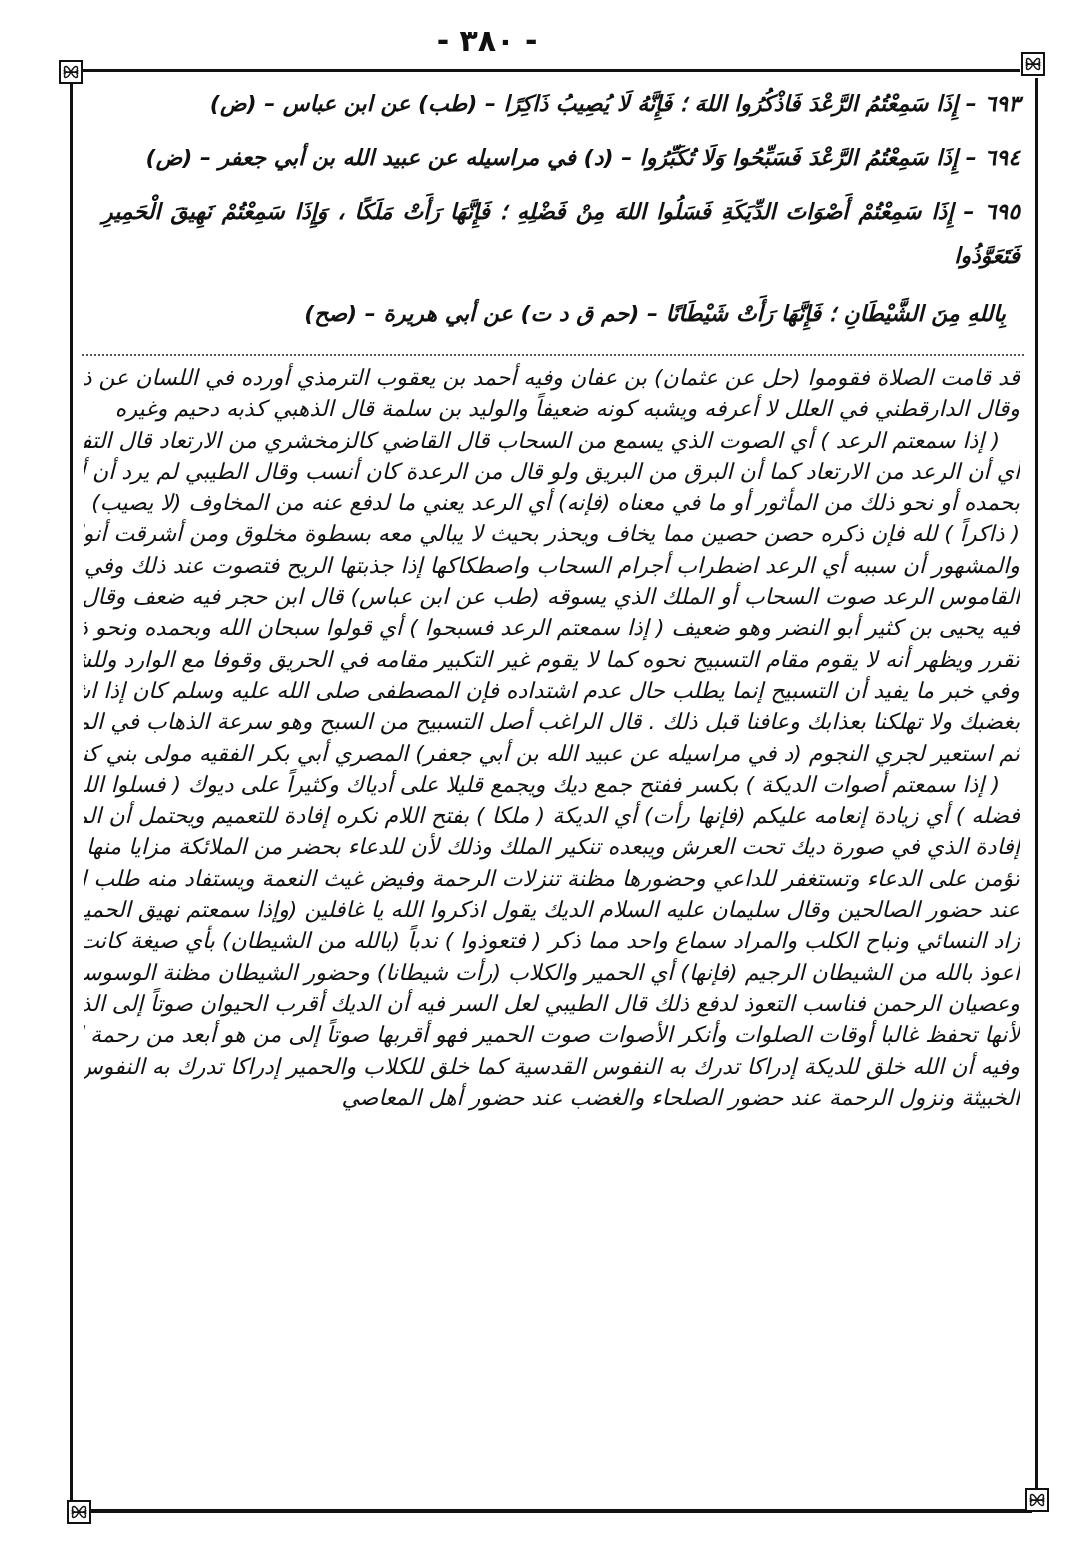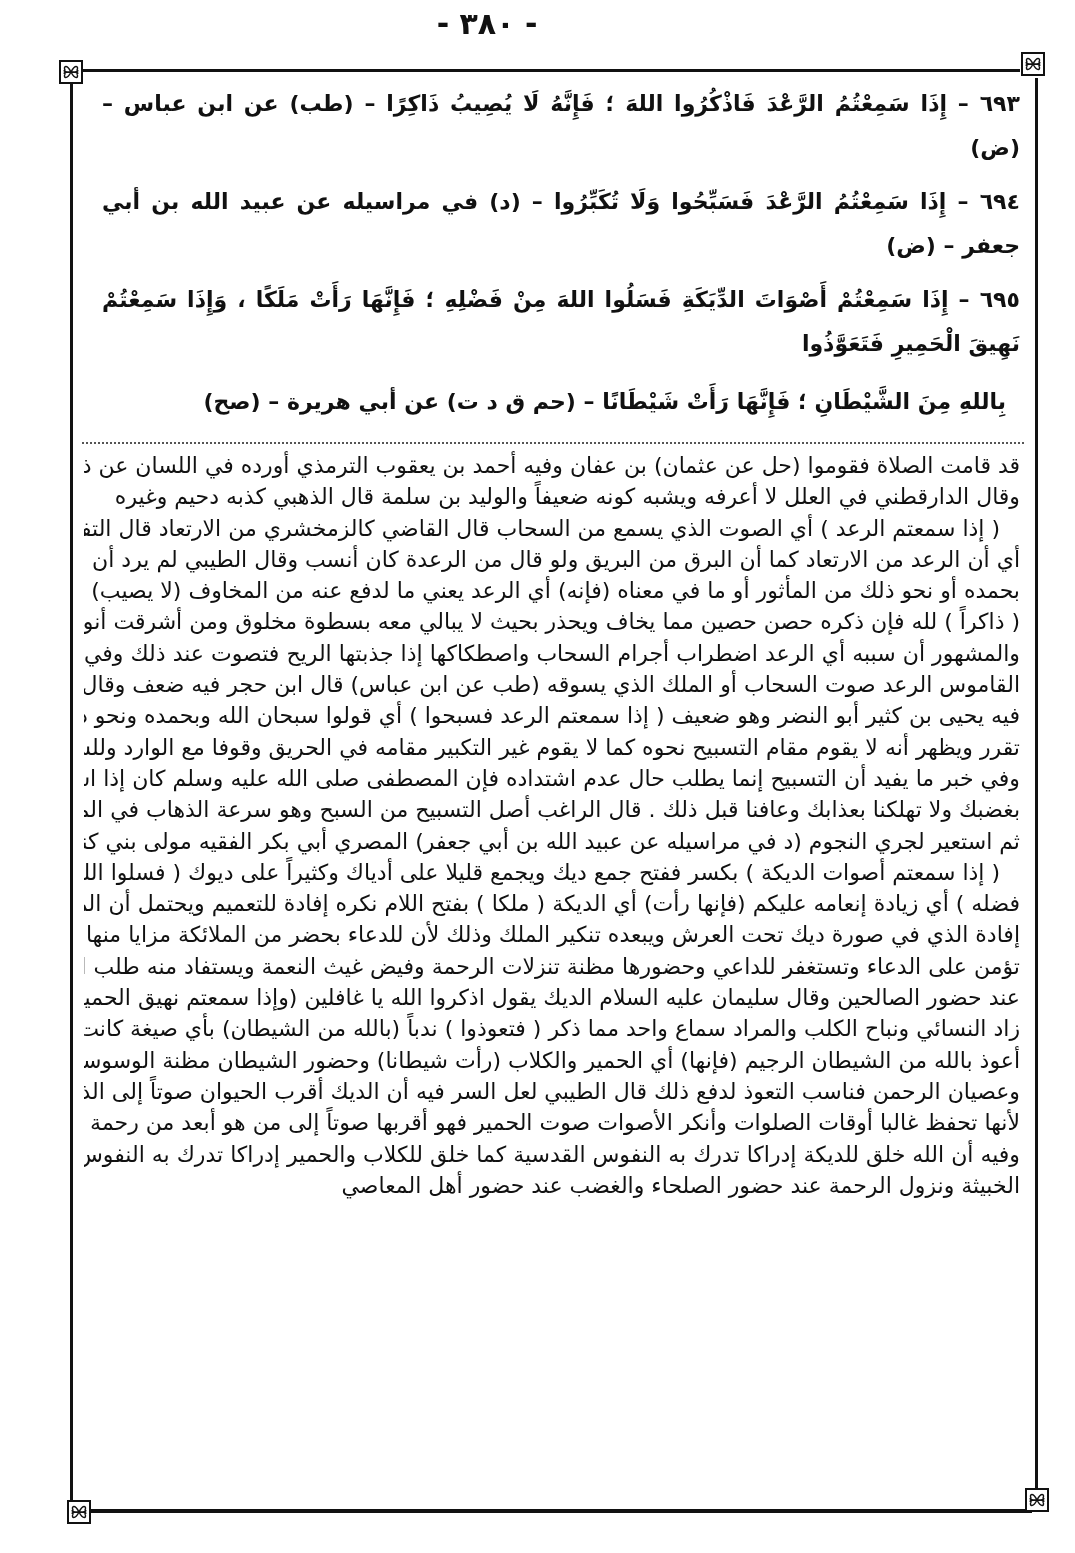--- a/index.html
+++ b/index.html
@@ -10,21 +10,21 @@
     body {
       width: 1075px;
       height: 1553px;
       position: relative;
       overflow: hidden;
       font-family: "DejaVu Sans", sans-serif;
       color: #111111;
     }
     .page-number {
       position: absolute;
-      top: 6px;
+      top: 23px;
       left: 0;
       width: 974px;
       text-align: center;
       font-size: 30px;
       font-weight: bold;
       letter-spacing: 2px;
       direction: rtl;
     }
     .frame-top {
       position: absolute;
@@ -76,20 +76,21 @@
     .orn-br { left: 1025px; top: 1488px; }
     .orn-bl { left: 67px; top: 1500px; }
 
     .content {
       position: absolute;
       left: 82px;
       top: 82px;
       width: 942px;
       direction: rtl;
       text-align: justify;
+      font-style: italic;
     }
     .hadith {
       font-size: 22px;
       line-height: 44px;
       font-weight: bold;
       margin: 0;
       padding: 0 4px 0 20px;
     }
     .hadith .h-num {
       font-weight: bold;

